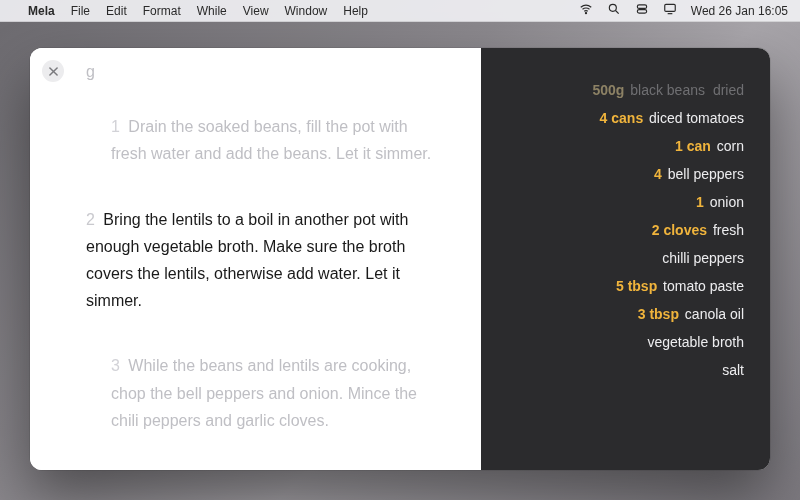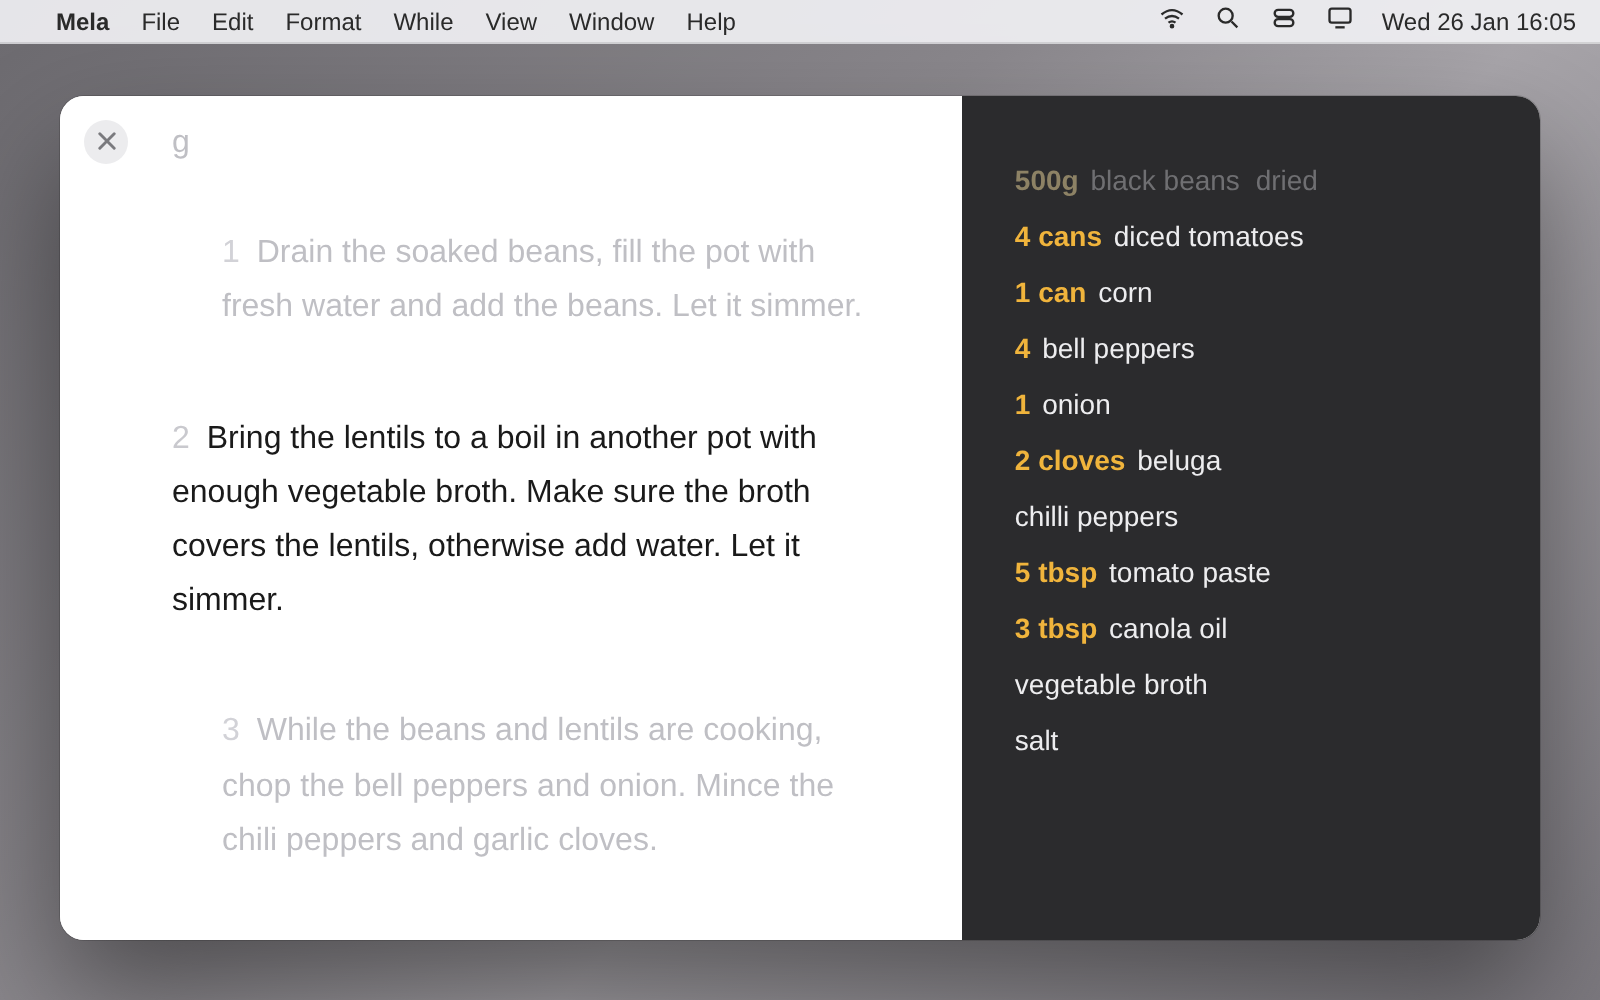--- a/index.html
+++ b/index.html
@@ -63,20 +63,21 @@
       color: #bfbfc4; font-size: 16px; line-height: 1.7;
       margin-top: -8px; margin-bottom: 28px;
     }
 
     .ingredients-panel {
       flex: 1 1 39%;
       background: #2b2b2d;
       padding: 28px 26px;
       font-size: 14px; line-height: 2.0;
       overflow: hidden;
+      text-align: right;
     }
     .ing { color: #ededef; white-space: nowrap; }
     .ing .qty { color: #f0b43c; font-weight: 600; margin-right: 2px; }
     .ing .note { color: #6f6f72; margin-left: 4px; }
     .ing.dim { color: #6f6f72; }
     .ing.dim .qty { color: #8d8265; }
     .ing.noqty .name { color: #ededef; }
   </style>
 </head>
 <body>
@@ -168,21 +169,21 @@
     <div class="ing">
       <span class="qty">4</span>
       <span class="name">bell peppers</span>
     </div>
     <div class="ing">
       <span class="qty">1</span>
       <span class="name">onion</span>
     </div>
     <div class="ing">
       <span class="qty">2 cloves</span>
-      <span class="name">beluga</span>
+      <span class="name">fresh</span>
     </div>
     <div class="ing noqty">
       <span class="name">chilli peppers</span>
     </div>
     <div class="ing">
       <span class="qty">5 tbsp</span>
       <span class="name">tomato paste</span>
     </div>
     <div class="ing">
       <span class="qty">3 tbsp</span>

